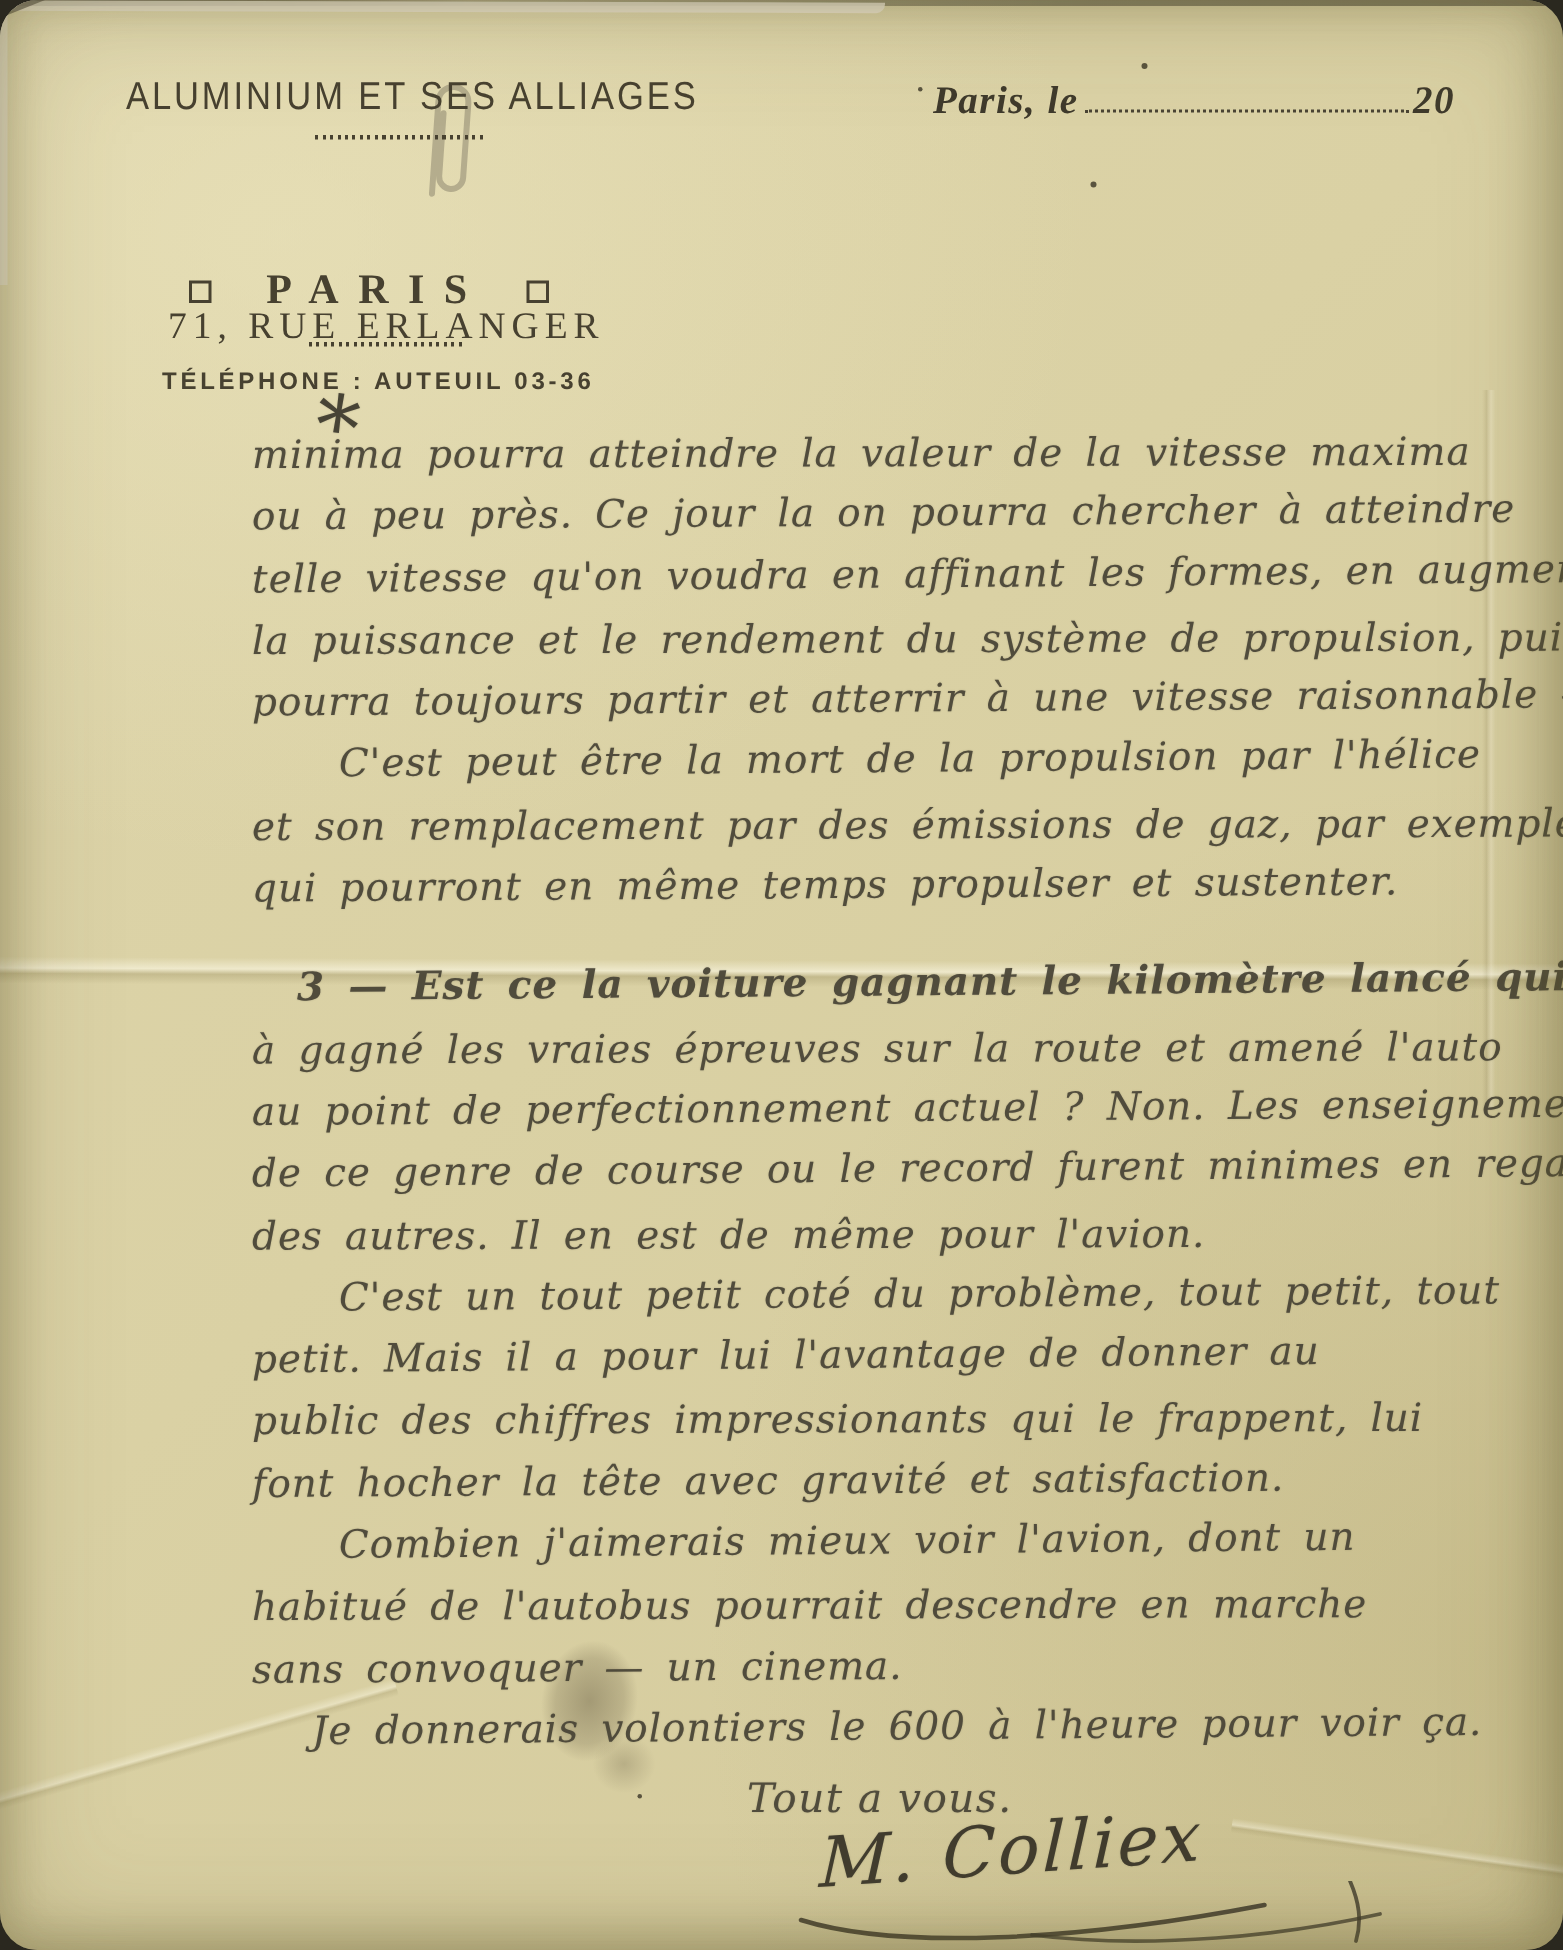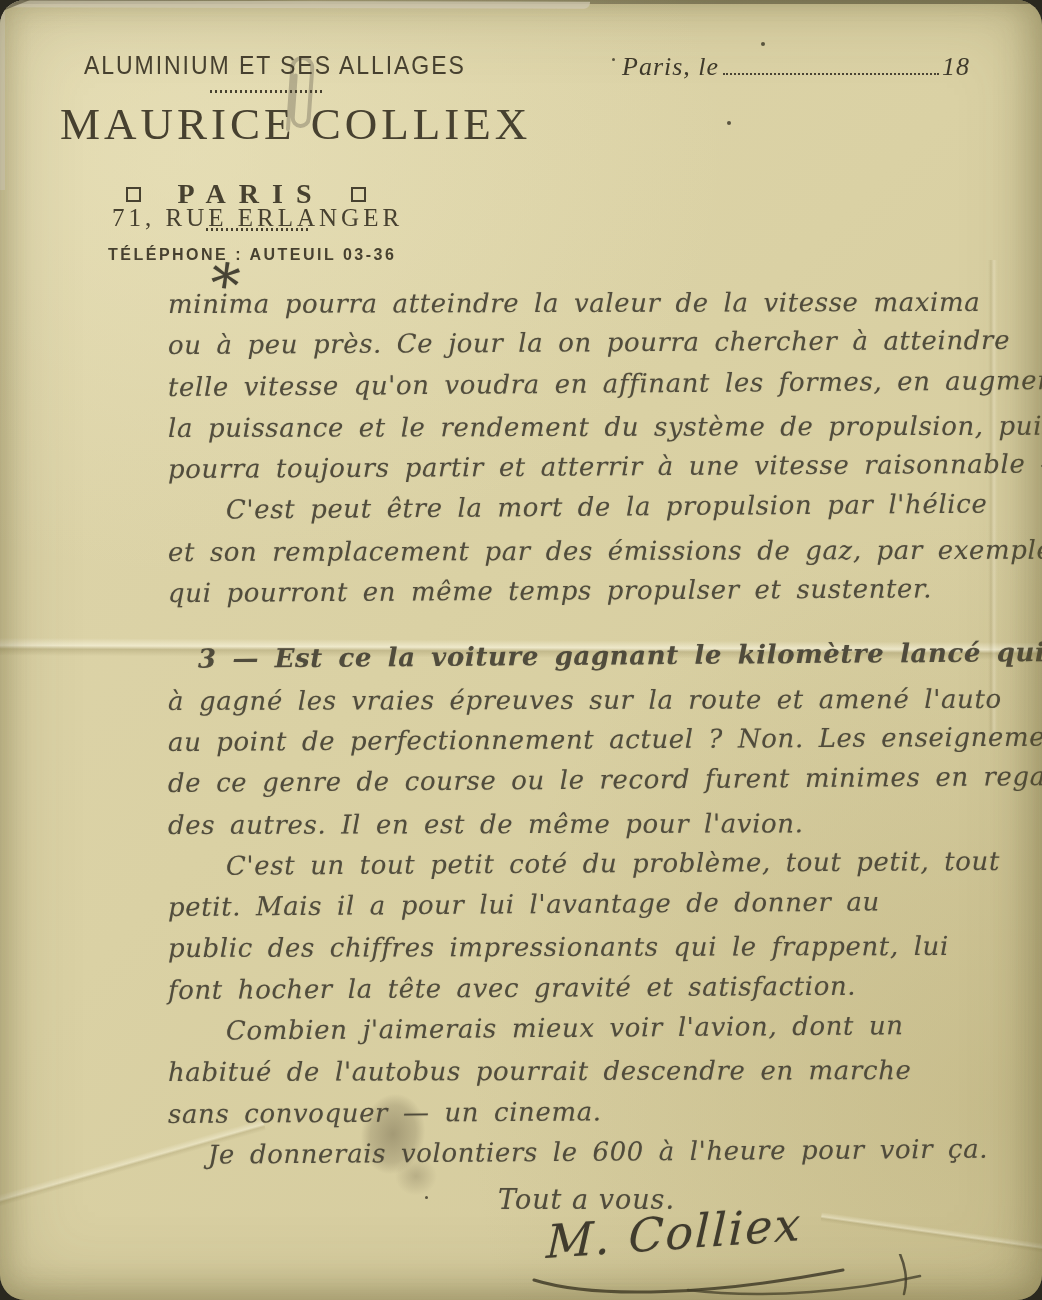--- a/index.html
+++ b/index.html
@@ -49,21 +49,21 @@
   .lh-address{position:absolute;left:112px;top:161px;font-size:25px;letter-spacing:4px;margin-top:43px;}
   .paris-row{position:absolute;left:126px;top:178px;width:240px;display:flex;align-items:center;justify-content:space-between;font-family:Liberation Serif, serif;}
   .sq{width:11px;height:11px;border:2px solid #474130;}
   .lh-city{font-size:28px;font-weight:bold;letter-spacing:13px;padding-left:10px;}
   .lh-phone{position:absolute;left:108px;top:246px;font-family:"Liberation Sans",sans-serif;
     font-size:16px;font-weight:bold;letter-spacing:2.5px;}
   
   .clip{position:absolute;left:282px;top:52px;opacity:.55;transform:rotate(4deg);}
   
   .dateline{position:absolute;left:622px;top:52px;width:348px;display:flex;align-items:baseline;color:#3f3a2c;}
-  .dateline .prefix,.dateline .year{font-style:italic;font-size:26px;letter-spacing:1px;}
+  .dateline .prefix,.dateline .year{font-style:italic;font-size:26px;letter-spacing:1px;font-weight:bold;}
   .dateline .rule{flex:1;border-bottom:2px dotted #4a4434;margin:0 3px 6px 4px;height:1px;}
   
   .hw{font-family:"DejaVu Serif",serif;font-style:italic;color:rgba(73,68,54,.92);
     text-shadow:0 0 1px rgba(73,68,54,.35);}
   .asterisk{position:absolute;left:210px;top:256px;font-size:58px;line-height:1;color:rgba(60,56,44,.9);transform:rotate(8deg);font-style:normal;}
   .body-lines{position:absolute;left:168px;top:284px;right:6px;}
   .hw-line{height:41.3px;line-height:41.3px;white-space:nowrap;font-size:26px;
     letter-spacing:.6px;word-spacing:6px;transform-origin:left center;overflow:visible;}
   .hw-line:nth-child(3n){transform:rotate(-.45deg)}
   .hw-line:nth-child(3n+1){transform:rotate(-.15deg)}
@@ -99,34 +99,33 @@
   <div class="speck s4"></div>
 
   <div class="clip">
     <svg width="40" height="92" viewBox="0 0 40 92">
       <path d="M8,78 L8,16 a10,10 0 0 1 20,0 L28,66 a8,8 0 0 1 -16,0 L12,24" fill="none" stroke="#8f8870" stroke-width="4" stroke-linecap="round"></path>
     </svg>
   </div>
 
   <div class="lh lh-tagline">ALUMINIUM ET SES ALLIAGES</div>
   <div class="dotted dot1"></div>
-  <div class="lh lh-name">MAURICE COLLIEX</div>
   <div class="lh lh-address">71, RUE ERLANGER</div>
   <div class="paris-row">
     <span class="sq"></span>
     <span class="lh lh-city">PARIS</span>
     <span class="sq"></span>
   </div>
   <div class="dotted dot2"></div>
   <div class="lh lh-phone">TÉLÉPHONE : AUTEUIL 03-36</div>
 
   <div class="dateline">
     <span class="prefix">Paris, le</span>
     <span class="rule"></span>
-    <span class="year">18</span>
+    <span class="year">20</span>
   </div>
 
   <div class="hw asterisk">*</div>
 
   <div class="hw body-lines">
     <div class="hw-line">minima pourra atteindre la valeur de la vitesse maxima</div>
     <div class="hw-line">ou à peu près. Ce jour la on pourra chercher à atteindre</div>
     <div class="hw-line">telle vitesse qu'on voudra en affinant les formes, en augmentant</div>
     <div class="hw-line">la puissance et le rendement du système de propulsion, puisqu'on</div>
     <div class="hw-line">pourra toujours partir et atterrir à une vitesse raisonnable —</div>

